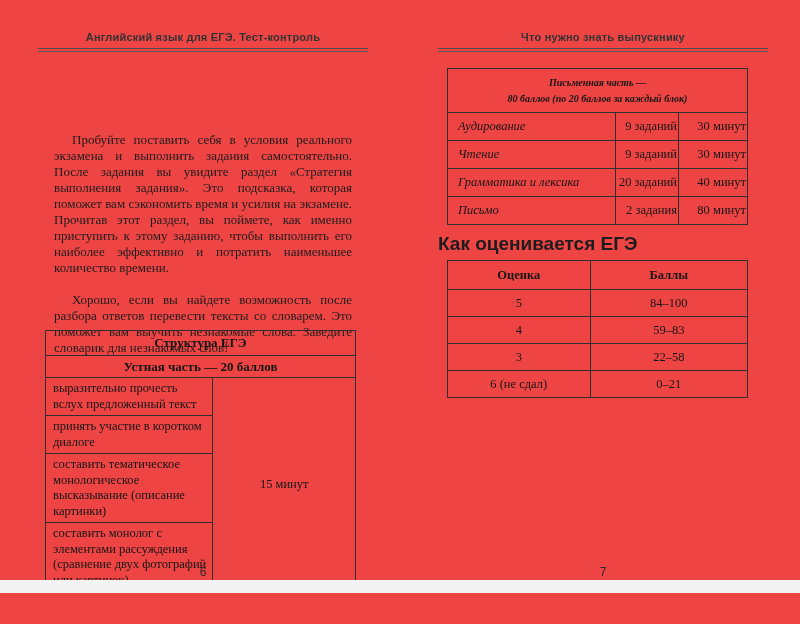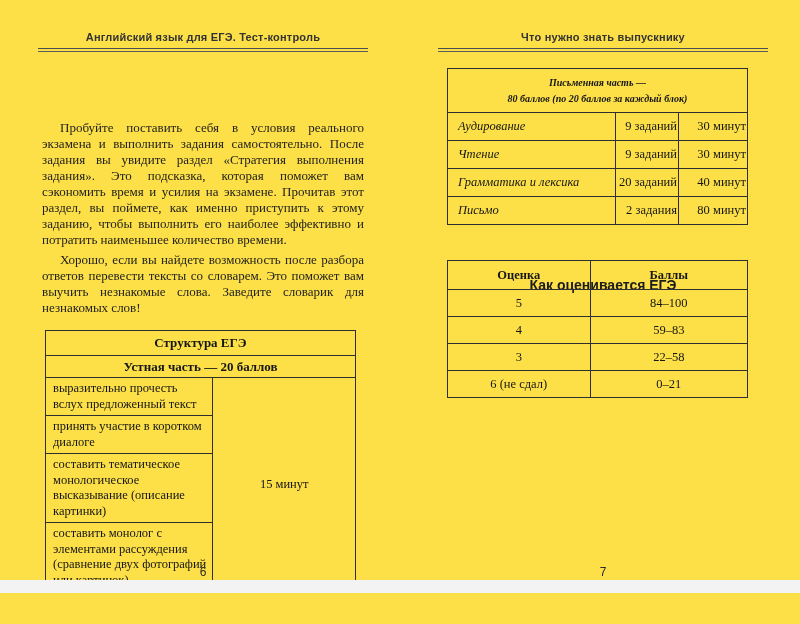--- a/index.html
+++ b/index.html
@@ -1,19 +1,19 @@
 <!DOCTYPE html>
 <html><head>
 <meta charset="utf-8">
 <style>
   html,body{margin:0;padding:0;background:#ffffff;}
   .spread{
     position:relative;
     width:800px;height:624px;
-    background:#fde047;
+    background:#ef4444;
     overflow:hidden;
     font-family:"Liberation Serif", serif;
     color:#1b1b1b;
   }
   .page{position:absolute;top:0;height:624px;width:330px;}
   .page-left{left:38px;}
   .page-right{left:438px;}
 
   .running-head{
     position:absolute;top:31px;left:0;width:100%;
@@ -35,21 +35,21 @@
     font-family:"Liberation Sans", sans-serif;
     font-weight:bold;font-size:20px;line-height:23px;
     color:#1d1d1d;
   }
   .body-text{
     position:absolute;top:116px;left:0;width:330px;
     font-size:13px;line-height:16px;
     text-align:justify;
     color:#1d1d1d;
   }
-  .body-text p{margin:4px;text-indent:18px;}
+  .body-text p{margin:16px;text-indent:18px;}
 
   table{border-collapse:collapse;}
   td,th{border:1px solid #2f2f2f;font-weight:normal;}
 
   .structure-table{
     position:absolute;top:330px;left:7px;
     width:311px;
     border:1.5px solid #2a2a2a;
     font-size:12.5px;color:#161616;
     table-layout:fixed;
@@ -83,25 +83,24 @@
     padding:2px 4px;
   }
   .written-table td{height:25px;}
   .written-table td.section{
     font-style:italic;padding-left:10px;text-align:left;
   }
   .written-table td.num{text-align:right;}
 
   .grading-heading{
     position:absolute;top:233px;left:0;width:100%;
-    text-align:center;
-    font-family:"Liberation Sans", sans-serif;
-    font-weight:bold;font-size:14px;
+    text-align:left;
+    font-family:"Liberation Sans", sans-serif;
+    font-weight:bold;font-size:19px;
     color:#1d1d1d;
-    margin-top:44px;
   }
   .grading-table{
     position:absolute;top:260px;left:9px;
     width:301px;
     border:1.5px solid #2a2a2a;
     font-size:12.5px;color:#161616;
     table-layout:fixed;
   }
   .grading-table th{
     height:26px;text-align:center;font-weight:bold;font-size:12.5px;

